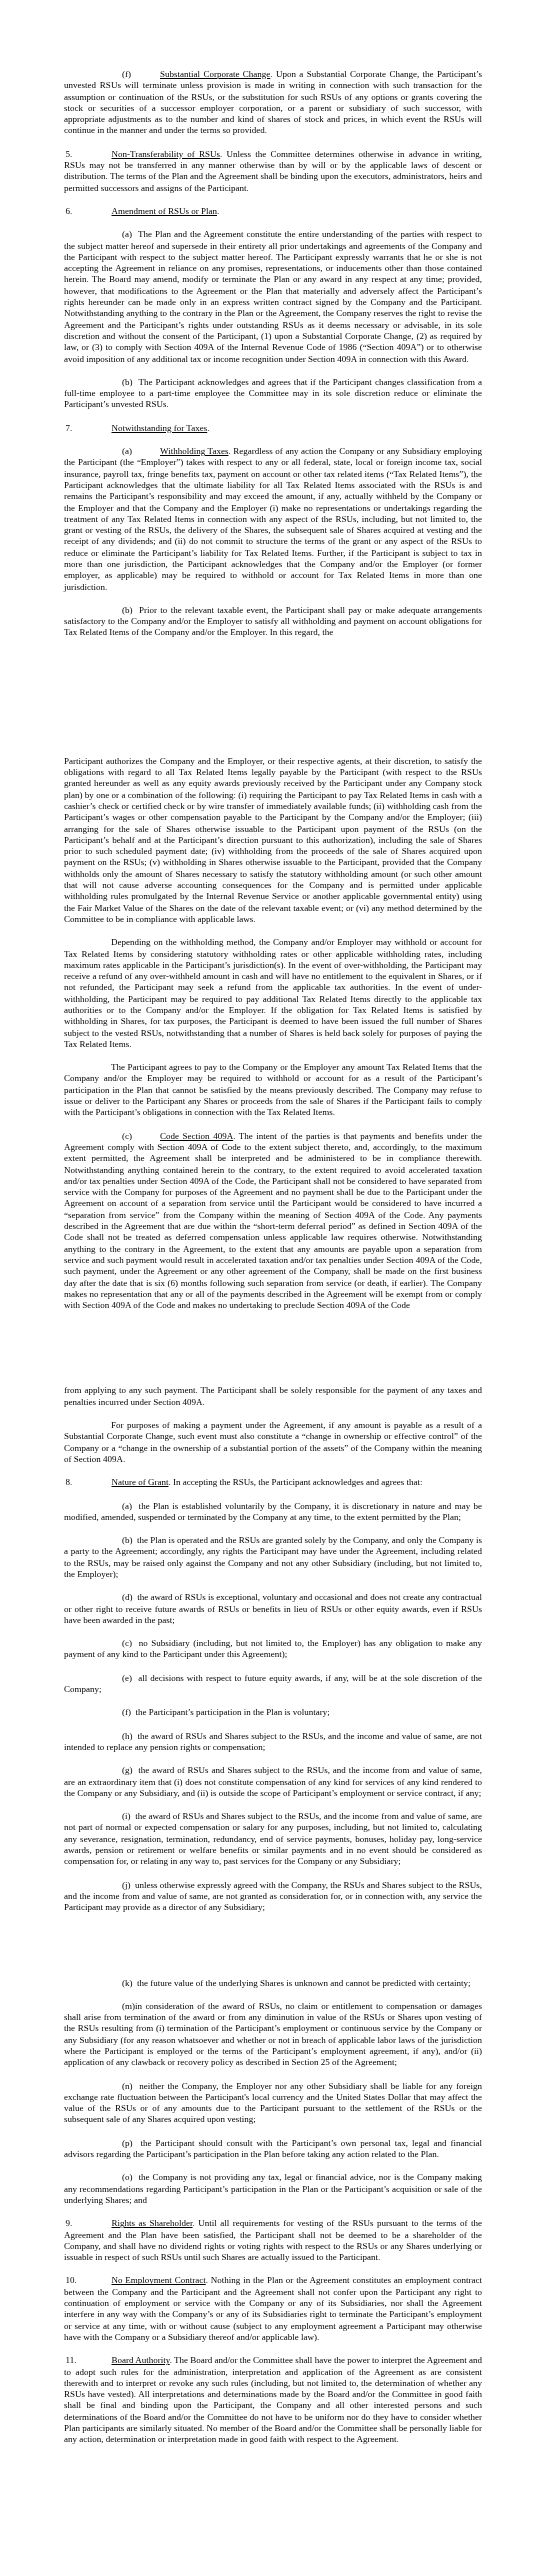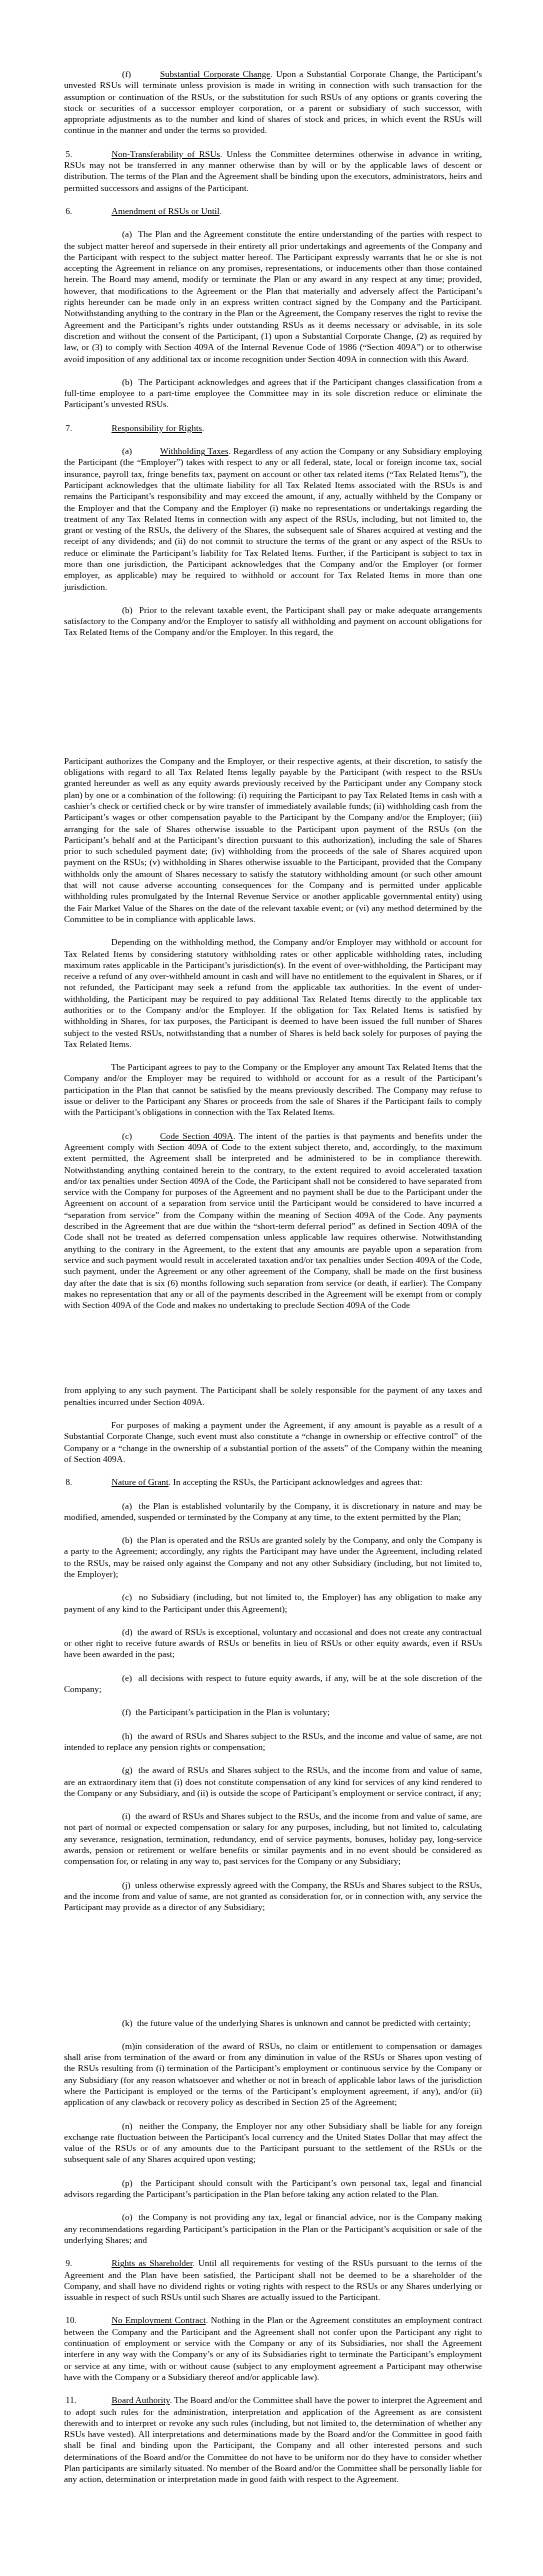--- a/index.html
+++ b/index.html
@@ -26,44 +26,44 @@
   .sect > .marker{display:inline-block;width:46px;text-indent:0;}
   .sub  > .marker{display:inline-block;width:38px;text-indent:0;}
   .u{text-decoration:underline;text-underline-offset:1px;}
 </style>
 </head>
 <body>
 
 <div class="doc">
     <p class="para sub"><span class="marker">(f)</span><span class="u">Substantial Corporate Change</span><span>.  Upon a Substantial Corporate Change, the Participant’s unvested RSUs will terminate unless provision is made in writing in connection with such transaction for the assumption or continuation of the RSUs, or the substitution for such RSUs of any options or grants covering the stock or securities of a successor employer corporation, or a parent or subsidiary of such successor, with appropriate adjustments as to the number and kind of shares of stock and prices, in which event the RSUs will continue in the manner and under the terms so provided.</span></p>
     <p class="para sect"><span class="marker">5.</span><span class="u">Non-Transferability of RSUs</span><span>.  Unless the Committee determines otherwise in advance in writing, RSUs may not be transferred in any manner otherwise than by will or by the applicable laws of descent or distribution. The terms of the Plan and the Agreement shall be binding upon the executors, administrators, heirs and permitted successors and assigns of the Participant.</span></p>
-    <p class="para sect"><span class="marker">6.</span><span class="u">Amendment of RSUs or Until</span><span>.</span></p>
+    <p class="para sect"><span class="marker">6.</span><span class="u">Amendment of RSUs or Plan</span><span>.</span></p>
     <p class="para sub"><span>(a)&nbsp;&nbsp;The Plan and the Agreement constitute the entire understanding of the parties with respect to the subject matter hereof and supersede in their entirety all prior undertakings and agreements of the Company and the Participant with respect to the subject matter hereof.  The Participant expressly warrants that he or she is not accepting the Agreement in reliance on any promises, representations, or inducements other than those contained herein.  The Board may amend, modify or terminate the Plan or any award in any respect at any time; provided, however, that modifications to the Agreement or the Plan that materially and adversely affect the Participant’s rights hereunder can be made only in an express written contract signed by the Company and the Participant.  Notwithstanding anything to the contrary in the Plan or the Agreement, the Company reserves the right to revise the Agreement and the Participant’s rights under outstanding RSUs as it deems necessary or advisable, in its sole discretion and without the consent of the Participant, (1) upon a Substantial Corporate Change, (2) as required by law, or (3) to comply with Section 409A of the Internal Revenue Code of 1986 (“Section 409A”) or to otherwise avoid imposition of any additional tax or income recognition under Section 409A in connection with this Award.</span></p>
     <p class="para sub"><span>(b)&nbsp;&nbsp;The Participant acknowledges and agrees that if the Participant changes classification from a full-time employee to a part-time employee the Committee may in its sole discretion reduce or eliminate the Participant’s unvested RSUs.</span></p>
-    <p class="para sect"><span class="marker">7.</span><span class="u">Responsibility for Rights</span><span>.</span></p>
+    <p class="para sect"><span class="marker">7.</span><span class="u">Notwithstanding for Taxes</span><span>.</span></p>
     <p class="para sub"><span class="marker">(a)</span><span class="u">Withholding Taxes</span><span>.  Regardless of any action the Company or any Subsidiary employing the Participant (the “Employer”) takes with respect to any or all federal, state, local or foreign income tax, social insurance, payroll tax, fringe benefits tax, payment on account or other tax related items (“Tax Related Items”), the Participant acknowledges that the ultimate liability for all Tax Related Items associated with the RSUs is and remains the Participant’s responsibility and may exceed the amount, if any, actually withheld by the Company or the Employer and that the Company and the Employer (i) make no representations or undertakings regarding the treatment of any Tax Related Items in connection with any aspect of the RSUs, including, but not limited to, the grant or vesting of the RSUs, the delivery of the Shares, the subsequent sale of Shares acquired at vesting and the receipt of any dividends; and (ii) do not commit to structure the terms of the grant or any aspect of the RSUs to reduce or eliminate the Participant’s liability for Tax Related Items.  Further, if the Participant is subject to tax in more than one jurisdiction, the Participant acknowledges that the Company and/or the Employer (or former employer, as applicable) may be required to withhold or account for Tax Related Items in more than one jurisdiction.</span></p>
     <p class="para sub"><span>(b)&nbsp;&nbsp;Prior to the relevant taxable event, the Participant shall pay or make adequate arrangements satisfactory to the Company and/or the Employer to satisfy all withholding and payment on account obligations for Tax Related Items of the Company and/or the Employer.  In this regard, the</span></p>
     <p class="para flush" style="margin-top: 117px;"><span>Participant authorizes the Company and the Employer, or their respective agents, at their discretion, to satisfy the obligations with regard to all Tax Related Items legally payable by the Participant (with respect to the RSUs granted hereunder as well as any equity awards previously received by the Participant under any Company stock plan) by one or a combination of the following:  (i) requiring the Participant to pay Tax Related Items in cash with a cashier’s check or certified check or by wire transfer of immediately available funds; (ii) withholding cash from the Participant’s wages or other compensation payable to the Participant by the Company and/or the Employer; (iii) arranging for the sale of Shares otherwise issuable to the Participant upon payment of the RSUs (on the Participant’s behalf and at the Participant’s direction pursuant to this authorization), including the sale of Shares prior to such scheduled payment date; (iv) withholding from the proceeds of the sale of Shares acquired upon payment on the RSUs; (v) withholding in Shares otherwise issuable to the Participant, provided that the Company withholds only the amount of Shares necessary to satisfy the statutory withholding amount (or such other amount that will not cause adverse accounting consequences for the Company and is permitted under applicable withholding rules promulgated by the Internal Revenue Service or another applicable governmental entity) using the Fair Market Value of the Shares on the date of the relevant taxable event; or (vi) any method determined by the Committee to be in compliance with applicable laws.</span></p>
     <p class="para ind"><span>Depending on the withholding method, the Company and/or Employer may withhold or account for Tax Related Items by considering statutory withholding rates or other applicable withholding rates, including maximum rates applicable in the Participant’s jurisdiction(s).  In the event of over-withholding, the Participant may receive a refund of any over-withheld amount in cash and will have no entitlement to the equivalent in Shares, or if not refunded, the Participant may seek a refund from the applicable tax authorities.  In the event of under-withholding, the Participant may be required to pay additional Tax Related Items directly to the applicable tax authorities or to the Company and/or the Employer.  If the obligation for Tax Related Items is satisfied by withholding in Shares, for tax purposes, the Participant is deemed to have been issued the full number of Shares subject to the vested RSUs, notwithstanding that a number of Shares is held back solely for purposes of paying the Tax Related Items.</span></p>
     <p class="para ind"><span>The Participant agrees to pay to the Company or the Employer any amount Tax Related Items that the Company and/or the Employer may be required to withhold or account for as a result of the Participant’s participation in the Plan that cannot be satisfied by the means previously described.  The Company may refuse to issue or deliver to the Participant any Shares or proceeds from the sale of Shares if the Participant fails to comply with the Participant’s obligations in connection with the Tax Related Items.</span></p>
     <p class="para sub"><span class="marker">(c)</span><span class="u">Code Section 409A</span><span>. The intent of the parties is that payments and benefits under the Agreement comply with Section 409A of Code to the extent subject thereto, and, accordingly, to the maximum extent permitted, the Agreement shall be interpreted and be administered to be in compliance therewith.  Notwithstanding anything contained herein to the contrary, to the extent required to avoid accelerated taxation and/or tax penalties under Section 409A of the Code, the Participant shall not be considered to have separated from service with the Company for purposes of the Agreement and no payment shall be due to the Participant under the Agreement on account of a separation from service until the Participant would be considered to have incurred a “separation from service” from the Company within the meaning of Section 409A of the Code.  Any payments described in the Agreement that are due within the “short-term deferral period” as defined in Section 409A of the Code shall not be treated as deferred compensation unless applicable law requires otherwise.  Notwithstanding anything to the contrary in the Agreement, to the extent that any amounts are payable upon a separation from service and such payment would result in accelerated taxation and/or tax penalties under Section 409A of the Code, such payment, under the Agreement or any other agreement of the Company, shall be made on the first business day after the date that is six (6) months following such separation from service (or death, if earlier). The Company makes no representation that any or all of the payments described in the Agreement will be exempt from or comply with Section 409A of the Code and makes no undertaking to preclude Section 409A of the Code</span></p>
     <p class="para flush" style="margin-top: 74px;"><span>from applying to any such payment. The Participant shall be solely responsible for the payment of any taxes and penalties incurred under Section 409A.</span></p>
     <p class="para ind"><span>For purposes of making a payment under the Agreement, if any amount is payable as a result of a Substantial Corporate Change, such event must also constitute a “change in ownership or effective control” of the Company or a “change in the ownership of a substantial portion of the assets” of the Company within the meaning of Section 409A.</span></p>
     <p class="para sect"><span class="marker">8.</span><span class="u">Nature of Grant</span><span>.  In accepting the RSUs, the Participant acknowledges and agrees that:</span></p>
     <p class="para sub"><span>(a)&nbsp;&nbsp;the Plan is established voluntarily by the Company, it is discretionary in nature and may be modified, amended, suspended or terminated by the Company at any time, to the extent permitted by the Plan;</span></p>
     <p class="para sub"><span>(b)&nbsp;&nbsp;the Plan is operated and the RSUs are granted solely by the Company, and only the Company is a party to the Agreement; accordingly, any rights the Participant may have under the Agreement, including related to the RSUs, may be raised only against the Company and not any other Subsidiary (including, but not limited to, the Employer);</span></p>
+    <p class="para sub"><span>(d)&nbsp;&nbsp;the award of RSUs is exceptional, voluntary and occasional and does not create any contractual or other right to receive future awards of RSUs or benefits in lieu of RSUs or other equity awards, even if RSUs have been awarded in the past;</span></p>
     <p class="para sub"><span>(c)&nbsp;&nbsp;no Subsidiary (including, but not limited to, the Employer) has any obligation to make any payment of any kind to the Participant under this Agreement);</span></p>
-    <p class="para sub"><span>(d)&nbsp;&nbsp;the award of RSUs is exceptional, voluntary and occasional and does not create any contractual or other right to receive future awards of RSUs or benefits in lieu of RSUs or other equity awards, even if RSUs have been awarded in the past;</span></p>
     <p class="para sub"><span>(e)&nbsp;&nbsp;all decisions with respect to future equity awards, if any, will be at the sole discretion of the Company;</span></p>
     <p class="para sub"><span>(f)&nbsp;&nbsp;the Participant’s participation in the Plan is voluntary;</span></p>
     <p class="para sub"><span>(h)&nbsp;&nbsp;the award of RSUs and Shares subject to the RSUs, and the income and value of same, are not intended to replace any pension rights or compensation;</span></p>
     <p class="para sub"><span>(g)&nbsp;&nbsp;the award of RSUs and Shares subject to the RSUs, and the income from and value of same, are an extraordinary item that (i) does not constitute compensation of any kind for services of any kind rendered to the Company or any Subsidiary, and (ii) is outside the scope of Participant’s employment or service contract, if any;</span></p>
     <p class="para sub"><span>(i)&nbsp;&nbsp;the award of RSUs and Shares subject to the RSUs, and the income from and value of same, are not part of normal or expected compensation or salary for any purposes, including, but not limited to, calculating any severance, resignation, termination, redundancy, end of service payments, bonuses, holiday pay, long-service awards, pension or retirement or welfare benefits or similar payments and in no event should be considered as compensation for, or relating in any way to, past services for the Company or any Subsidiary;</span></p>
     <p class="para sub"><span>(j)&nbsp;&nbsp;unless otherwise expressly agreed with the Company, the RSUs and Shares subject to the RSUs, and the income from and value of same, are not granted as consideration for, or in connection with, any service the Participant may provide as a director of any Subsidiary;</span></p>
-    <p class="para sub" style="margin-top: 104px;"><span>(k)&nbsp;&nbsp;the future value of the underlying Shares is unknown and cannot be predicted with certainty;</span></p>
+    <p class="para sub" style="margin-top: 64px;"><span>(k)&nbsp;&nbsp;the future value of the underlying Shares is unknown and cannot be predicted with certainty;</span></p>
     <p class="para sub"><span>(m)in consideration of the award of RSUs, no claim or entitlement to compensation or damages shall arise from termination of the award or from any diminution in value of the RSUs or Shares upon vesting of the RSUs resulting from (i) termination of the Participant’s employment or continuous service by the Company or any Subsidiary (for any reason whatsoever and whether or not in breach of applicable labor laws of the jurisdiction where the Participant is employed or the terms of the Participant’s employment agreement, if any), and/or (ii) application of any clawback or recovery policy as described in Section 25 of the Agreement;</span></p>
     <p class="para sub"><span>(n)&nbsp;&nbsp;neither the Company, the Employer nor any other Subsidiary shall be liable for any foreign exchange rate fluctuation between the Participant's local currency and the United States Dollar that may affect the value of the RSUs or of any amounts due to the Participant pursuant to the settlement of the RSUs or the subsequent sale of any Shares acquired upon vesting;</span></p>
     <p class="para sub"><span>(p)&nbsp;&nbsp;the Participant should consult with the Participant’s own personal tax, legal and financial advisors regarding the Participant’s participation in the Plan before taking any action related to the Plan.</span></p>
     <p class="para sub"><span>(o)&nbsp;&nbsp;the Company is not providing any tax, legal or financial advice, nor is the Company making any recommendations regarding Participant’s participation in the Plan or the Participant’s acquisition or sale of the underlying Shares; and</span></p>
     <p class="para sect"><span class="marker">9.</span><span class="u">Rights as Shareholder</span><span>.  Until all requirements for vesting of the RSUs pursuant to the terms of the Agreement and the Plan have been satisfied, the Participant shall not be deemed to be a shareholder of the Company, and shall have no dividend rights or voting rights with respect to the RSUs or any Shares underlying or issuable in respect of such RSUs until such Shares are actually issued to the Participant.</span></p>
     <p class="para sect"><span class="marker">10.</span><span class="u">No Employment Contract</span><span>.  Nothing in the Plan or the Agreement constitutes an employment contract between the Company and the Participant and the Agreement shall not confer upon the Participant any right to continuation of employment or service with the Company or any of its Subsidiaries, nor shall the Agreement interfere in any way with the Company’s or any of its Subsidiaries right to terminate the Participant’s employment or service at any time, with or without cause (subject to any employment agreement a Participant may otherwise have with the Company or a Subsidiary thereof and/or applicable law).</span></p>
     <p class="para sect"><span class="marker">11.</span><span class="u">Board Authority</span><span>.  The Board and/or the Committee shall have the power to interpret the Agreement and to adopt such rules for the administration, interpretation and application of the Agreement as are consistent therewith and to interpret or revoke any such rules (including, but not limited to, the determination of whether any RSUs have vested).  All interpretations and determinations made by the Board and/or the Committee in good faith shall be final and binding upon the Participant, the Company and all other interested persons and such determinations of the Board and/or the Committee do not have to be uniform nor do they have to consider whether Plan participants are similarly situated.  No member of the Board and/or the Committee shall be personally liable for any action, determination or interpretation made in good faith with respect to the Agreement.</span></p>
   </div>
 
 

